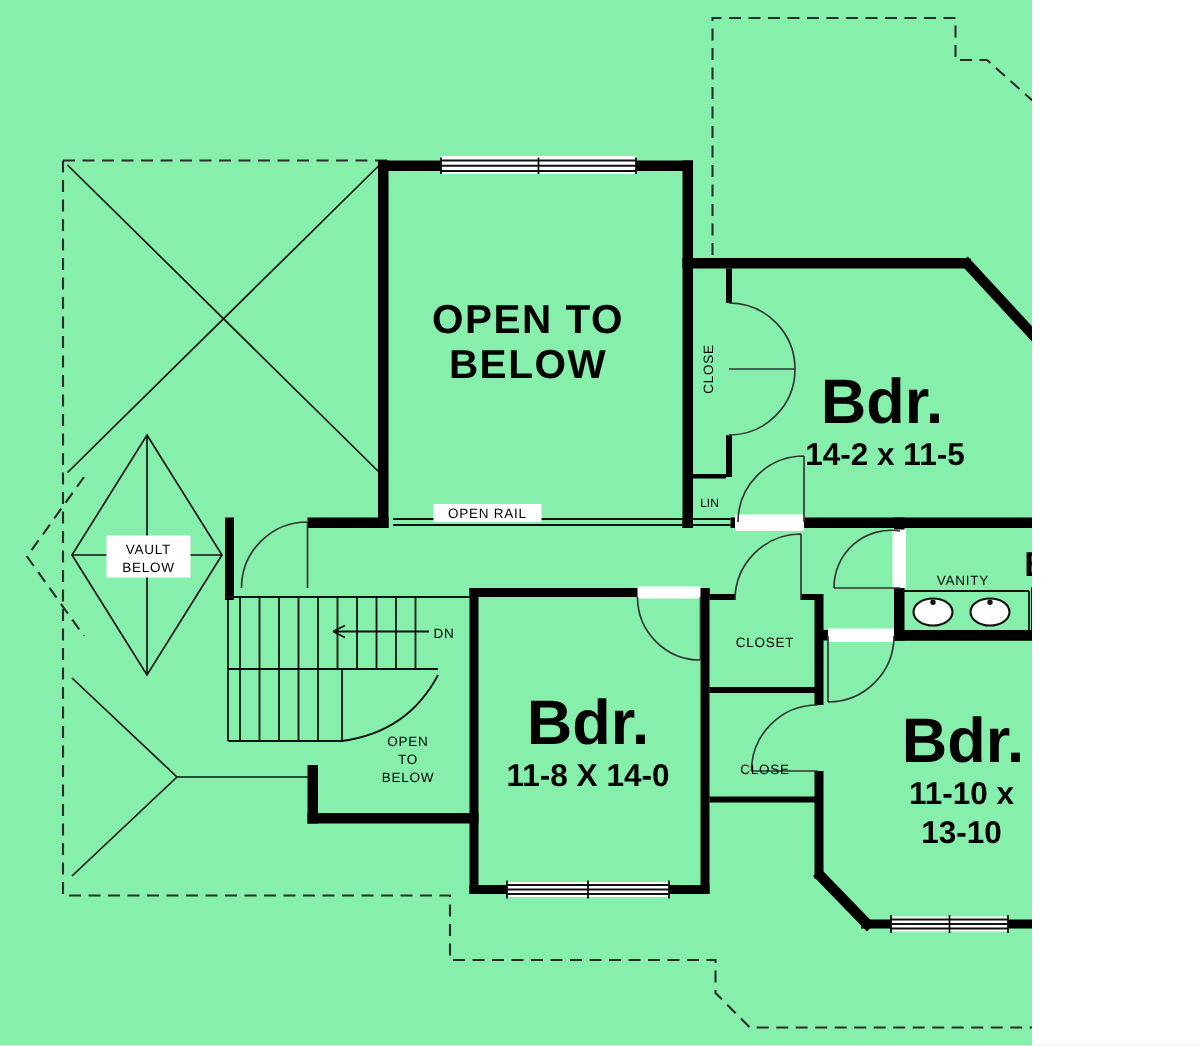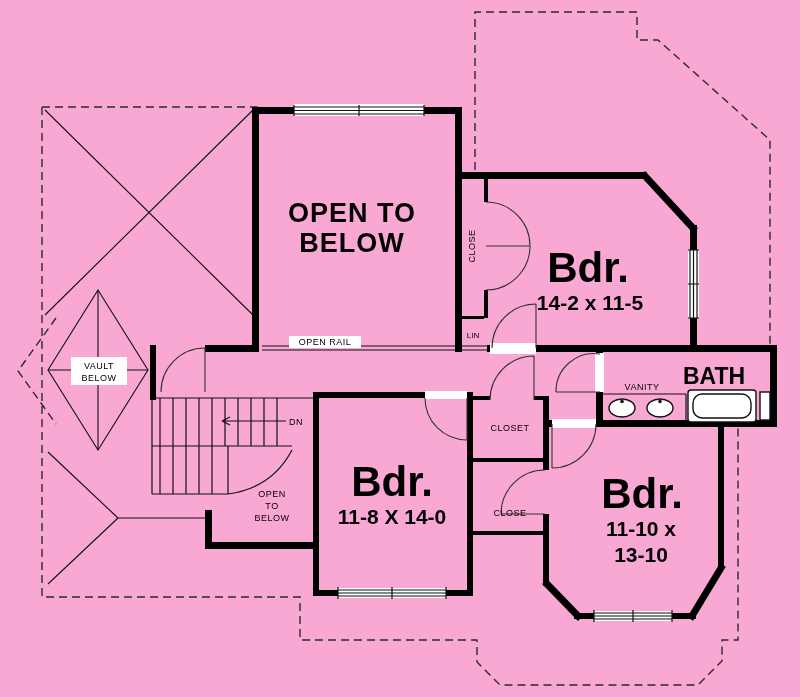--- a/index.html
+++ b/index.html
@@ -1,16 +1,16 @@
 <!DOCTYPE html>
 <html><head>
 <meta charset="utf-8">
 <style>
   html,body{margin:0;padding:0;background:#fff;}
-  .canvas{position:relative;width:800px;height:697px;background:#f9a8d4;font-family:"Liberation Sans",sans-serif;overflow:hidden;}
+  .canvas{position:relative;width:688px;height:697px;background:#86efac;font-family:"Liberation Sans",sans-serif;overflow:hidden;}
   svg{display:block;}
   text{text-anchor:middle;fill:#000;}
   .t-room{font:700 42px "Liberation Sans",sans-serif;}
   .t-big{font:700 27px "Liberation Sans",sans-serif;letter-spacing:1px;}
   .t-dims{font:700 21px "Liberation Sans",sans-serif;}
   .t-bath{font:700 23px "Liberation Sans",sans-serif;}
   .t-small{font:400 9px "Liberation Sans",sans-serif;letter-spacing:.5px;}
   .t-tiny{font:400 8px "Liberation Sans",sans-serif;}
   .wallfill{fill:#000;}
   .wall-line{stroke:#000;stroke-width:7;stroke-linecap:square;fill:none;}

